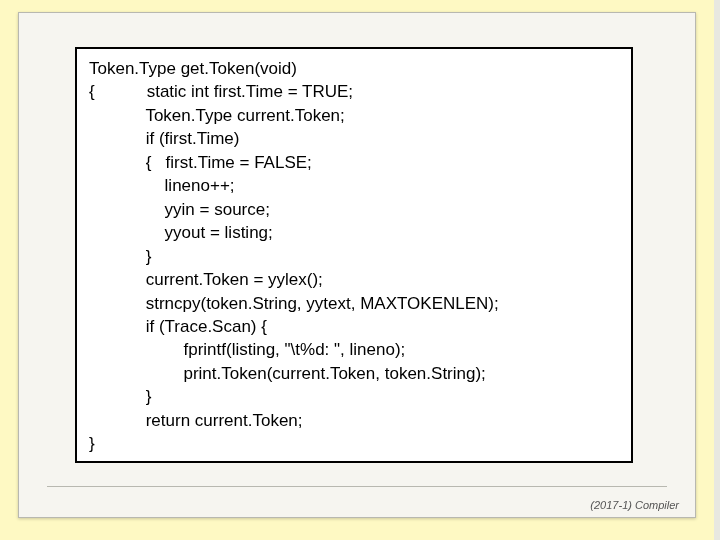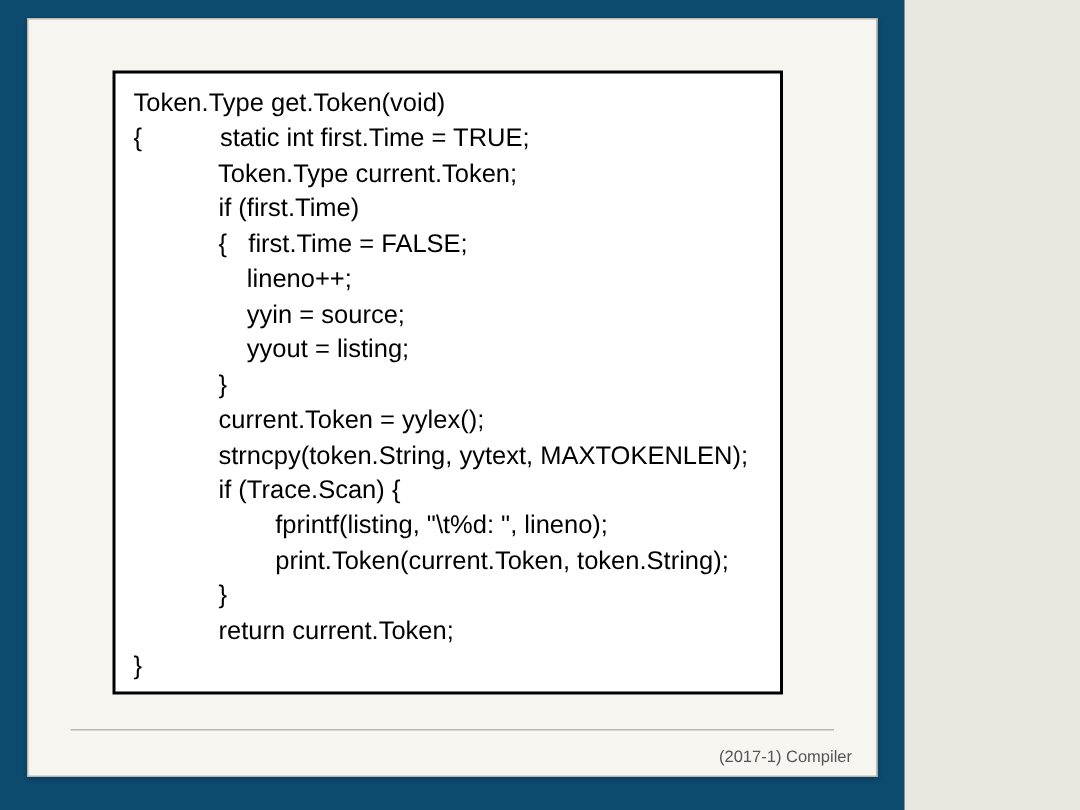--- a/index.html
+++ b/index.html
@@ -6,24 +6,24 @@
     margin: 0;
     padding: 0;
     width: 720px;
     height: 540px;
     background: #e8e8e0;
     font-family: Arial, Helvetica, sans-serif;
     overflow: hidden;
   }
   .slide {
     position: relative;
-    width: 603px;
+    width: 714px;
     height: 540px;
     box-sizing: border-box;
-    background: #0c4a6e;
+    background: #fef9c3;
   }
   .card {
     position: absolute;
     left: 18px;
     top: 12px;
     right: 18px;
     bottom: 22px;
     background: #f6f5f0;
     border: 1px solid #b8b8b0;
     box-shadow: 0 1px 3px rgba(0,0,0,0.2);
@@ -53,20 +53,21 @@
     line-height: 1.38;
     color: #000;
     white-space: pre;
   }
   .footer-label {
     position: absolute;
     right: 16px;
     bottom: 6px;
     font-size: 11px;
     color: #555;
+    font-style: italic;
   }
 </style>
 </head>
 <body>
 
 <div class="slide">
   <div class="card">
     <div class="codebox">
       <div class="code"><span>Token.Type get.Token(void)</span>
 <span>{</span>           <span>static int first.Time = TRUE;</span>

